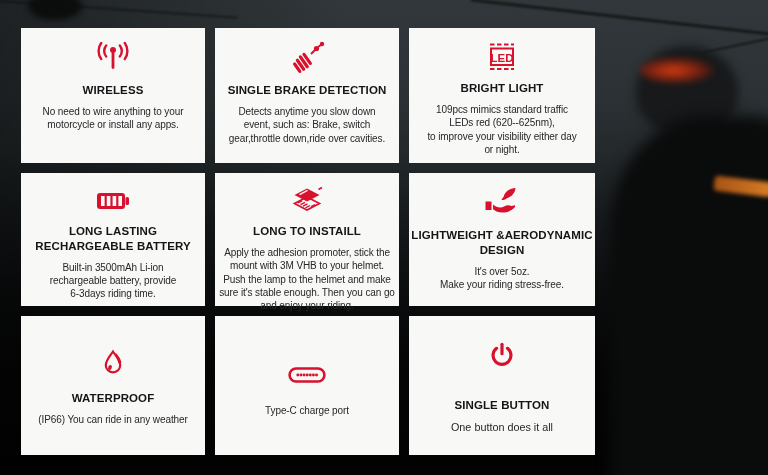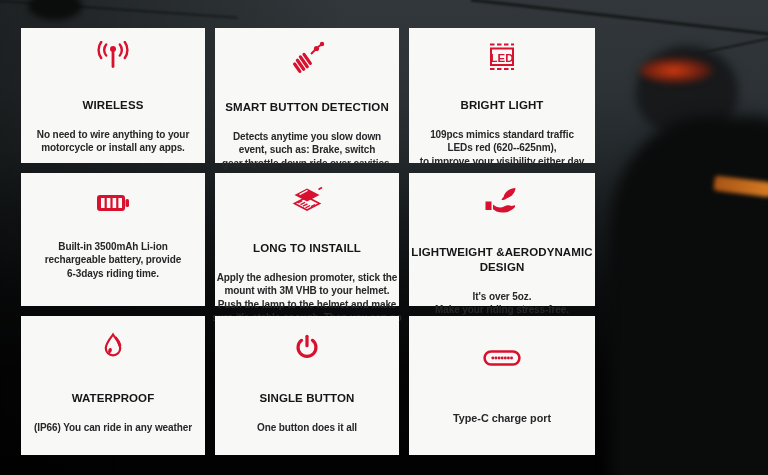--- a/index.html
+++ b/index.html
@@ -33,25 +33,25 @@
     column-gap:10px;row-gap:10px;
   }
   .card{
     background:#f8f8f6;box-sizing:border-box;text-align:center;
     display:flex;flex-direction:column;align-items:center;justify-content:flex-start;
     padding:13px 3px 5px;
   }
   .card:nth-child(n+7){justify-content:center;padding-top:13px;}
   .card .icon{height:34px;display:flex;align-items:center;justify-content:center;margin-bottom:8px;}
   .card .title{
-    margin:17px 0 3px;font-size:11.5px;font-weight:700;color:#151517;
+    margin:0 0 3px;font-size:11.5px;font-weight:700;color:#151517;
     line-height:1.3;white-space:pre;letter-spacing:.1px;
   }
   .card .desc{
-    margin:12px;font-size:10px;color:#27272a;line-height:1.33;white-space:pre;letter-spacing:-.1px;font-weight:bold;
+    margin:4px;font-size:10px;color:#27272a;line-height:1.33;white-space:pre;letter-spacing:-.1px;
   }
   .card:nth-child(9) .icon{margin-bottom:24px;}
   .card:nth-child(9) .desc{font-size:10.8px;letter-spacing:0;}
 </style>
 </head>
 <body>
 
 <div class="stage">
   <div class="bg">
     <div class="bg-left-shade"></div>
@@ -90,21 +90,21 @@
               <path d="M11.4 13.5 v11"></path>
               <path d="M15.8 12.5 v12"></path>
               <path d="M20.2 12.5 v11"></path>
     </g>
     <path d="M24 13 L29 8" stroke="#d8112f" stroke-width="2"></path>
     <circle cx="29.5" cy="7.5" r="2.6" fill="#d8112f"></circle>
     <path d="M31 6 L34.5 3.5" stroke="#d8112f" stroke-width="2"></path>
     <circle cx="35" cy="3" r="2.2" fill="#d8112f"></circle>
           </svg>
         </span>
-        <h3 class="title">SMART BUTTON DETECTION</h3>
+        <h3 class="title">SINGLE BRAKE DETECTION</h3>
         <p class="desc">Detects anytime you slow down
 event, such as: Brake, switch
 gear,throttle down,ride over cavities.</p>
       </div>
       <div class="card">
         <span class="icon">
           <svg width="40" height="32" viewBox="0 0 40 32">
     <line x1="8" y1="3.5" x2="32" y2="3.5" stroke="#d8112f" stroke-width="2" stroke-dasharray="4.5 2.5"></line>
     <rect x="9" y="7.5" width="22" height="16.5" fill="none" stroke="#d8112f" stroke-width="2"></rect>
     <text x="20" y="20.5" text-anchor="middle" font-size="11.5" font-weight="bold" fill="#d8112f" font-family="Liberation Sans,sans-serif">LED</text>
@@ -121,20 +121,22 @@
         <span class="icon">
           <svg width="40" height="30" viewBox="0 0 40 30">
     <rect x="4" y="7" width="28" height="16" rx="3" fill="#d8112f"></rect>
     <rect x="32.5" y="11" width="3.5" height="8" rx="1.6" fill="#d8112f"></rect>
     <rect x="8" y="10" width="3.6" height="10" fill="#f8f8f6"></rect>
     <rect x="13.8" y="10" width="3.6" height="10" fill="#f8f8f6"></rect>
     <rect x="19.6" y="10" width="3.6" height="10" fill="#f8f8f6"></rect>
     <rect x="25.4" y="10" width="3.6" height="10" fill="#f8f8f6"></rect>
           </svg>
         </span>
+        <h3 class="title">LONG LASTING
+RECHARGEABLE BATTERY</h3>
         <p class="desc">Built-in 3500mAh Li-ion
 rechargeable battery, provide
 6-3days riding time.</p>
       </div>
       <div class="card">
         <span class="icon">
           <svg width="40" height="30" viewBox="0 0 40 30">
     <path d="M20 2.5 L32.5 9 L20 15.5 L7.5 9 Z" fill="#d8112f"></path>
     <path d="M12.5 8.6 L20.5 4.4" stroke="#f8f8f6" stroke-width="1.4"></path>
     <path d="M31.5 3.5 L35 1.5" stroke="#d8112f" stroke-width="1.8"></path>
@@ -175,39 +177,39 @@
     <path d="M18 3.5 C14.8 8.2 10.8 12.4 10.8 17.2 a7.2 7.2 0 0 0 14.4 0 C25.2 12.4 21.2 8.2 18 3.5 Z" fill="none" stroke="#d8112f" stroke-width="2.2"></path>
     <path d="M21.5 5.5 C23.8 8.3 25.8 11.4 26.5 14.4 L23.4 15.2 C22.9 12.3 21.4 9.2 19.6 6.8 Z" fill="#d8112f"></path>
     <ellipse cx="15" cy="19.5" rx="1.8" ry="2.6" transform="rotate(18 15 19.5)" fill="#d8112f"></ellipse>
           </svg>
         </span>
         <h3 class="title">WATERPROOF</h3>
         <p class="desc">(IP66) You can ride in any weather</p>
       </div>
       <div class="card">
         <span class="icon">
-          <svg width="32" height="32" viewBox="0 0 34 34">
-    <path d="M17 3.5 v10" stroke="#d8112f" stroke-width="3.4" stroke-linecap="round"></path>
-    <path d="M11.2 7.8 a9.5 9.5 0 1 0 11.6 0" fill="none" stroke="#d8112f" stroke-width="3.4" stroke-linecap="round"></path>
-          </svg>
-        </span>
-        <h3 class="title">SINGLE BUTTON</h3>
-        <p class="desc">One button does it all</p>
-      </div>
-      <div class="card">
-        <span class="icon">
           <svg width="42" height="22" viewBox="0 0 44 24">
     <rect x="3" y="5" width="38" height="14" rx="7" fill="none" stroke="#d8112f" stroke-width="2.8"></rect>
     <g fill="#d8112f">
       <circle cx="12" cy="12" r="1.6"></circle>
               <circle cx="15.4" cy="12" r="1.6"></circle>
               <circle cx="18.8" cy="12" r="1.6"></circle>
       <circle cx="22.2" cy="12" r="1.6"></circle>
               <circle cx="25.6" cy="12" r="1.6"></circle>
               <circle cx="29" cy="12" r="1.6"></circle>
       <circle cx="32.4" cy="12" r="1.6"></circle>
     </g>
           </svg>
         </span>
         <p class="desc">Type-C charge port</p>
       </div>
+      <div class="card">
+        <span class="icon">
+          <svg width="32" height="32" viewBox="0 0 34 34">
+    <path d="M17 3.5 v10" stroke="#d8112f" stroke-width="3.4" stroke-linecap="round"></path>
+    <path d="M11.2 7.8 a9.5 9.5 0 1 0 11.6 0" fill="none" stroke="#d8112f" stroke-width="3.4" stroke-linecap="round"></path>
+          </svg>
+        </span>
+        <h3 class="title">SINGLE BUTTON</h3>
+        <p class="desc">One button does it all</p>
+      </div>
     </div>
 </div>
 
 </body></html>

